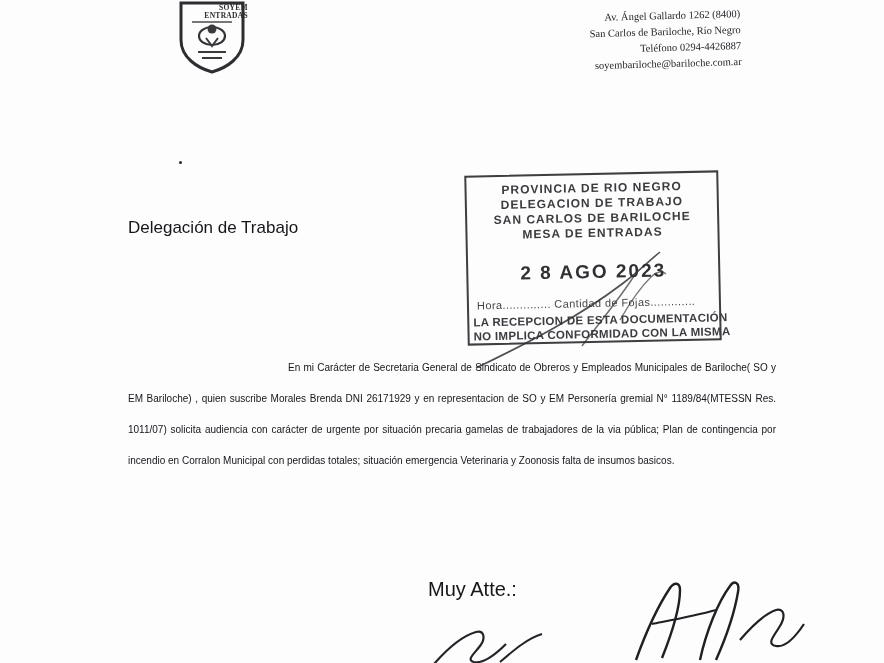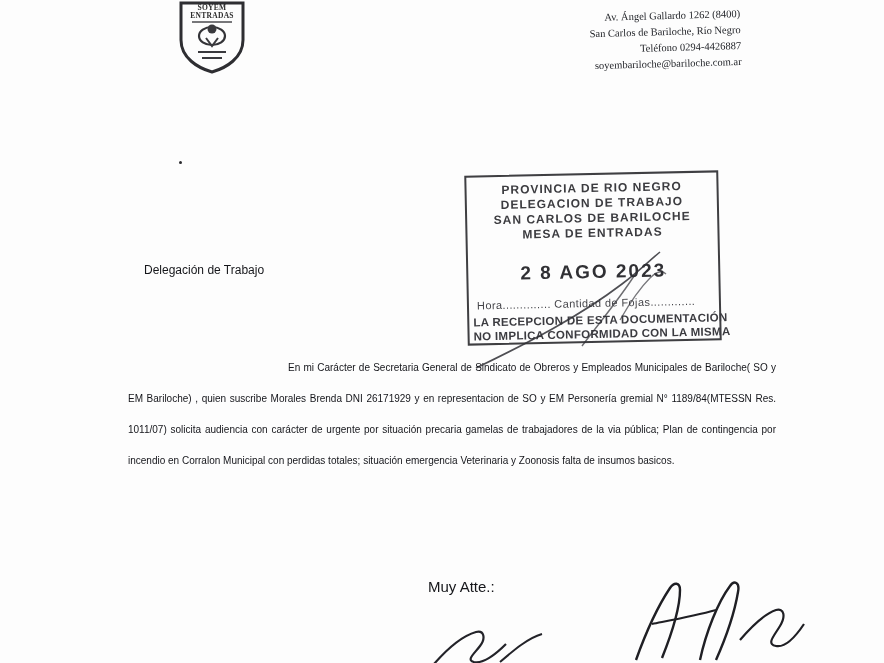--- a/index.html
+++ b/index.html
@@ -31,21 +31,21 @@
     left: 0;
     top: 0;
     width: 72px;
     height: 74px;
   }
   .logo-caption {
     position: absolute;
     left: 0;
     top: 4px;
     width: 72px;
-    text-align: center;
+    text-align: right;
     font-family: "Liberation Serif", serif;
     font-size: 7.5px;
     font-weight: bold;
     letter-spacing: 0.3px;
     color: #2b2b2b;
     line-height: 8px;
   }
   .letterhead-address {
     position: absolute;
     left: 520px;
@@ -67,26 +67,25 @@
     position: absolute;
     left: 404px;
     top: 142px;
     font-size: 15.5px;
     color: #15161a;
     white-space: nowrap;
   }
   
   .addressee-office {
     position: absolute;
-    left: 144px;
+    left: 128px;
     top: 218px;
-    font-size: 12px;
-    color: #15161a;
-    white-space: nowrap;
-    margin-top: 45px;
+    font-size: 17px;
+    color: #15161a;
+    white-space: nowrap;
   }
   .addressee-name {
     position: absolute;
     left: 128px;
     top: 256px;
     font-size: 15.5px;
     color: #15161a;
     white-space: nowrap;
   }
   
@@ -161,21 +160,21 @@
     line-height: 31px;
     color: #14151a;
     text-align: justify;
     text-indent: 160px;
   }
   
   .closing {
     position: absolute;
     left: 428px;
     top: 578px;
-    font-size: 15px;
+    font-size: 20px;
     color: #15161a;
     white-space: nowrap;
   }
   
   .ink {
     position: absolute;
     pointer-events: none;
   }
   .ink svg { display: block; }
   .sig-main { left: 600px; top: 580px; }

